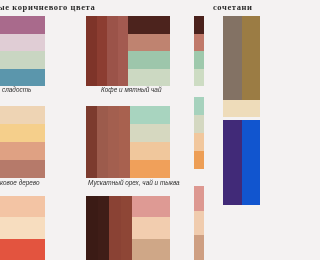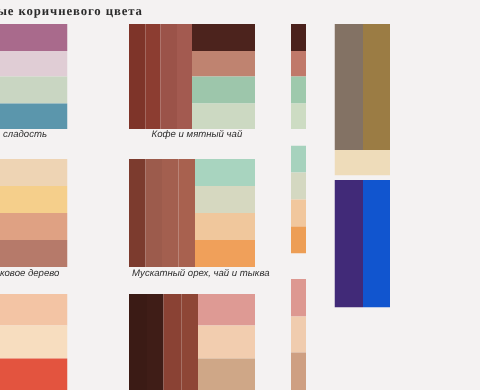--- a/index.html
+++ b/index.html
@@ -33,20 +33,21 @@
   .split .right{display:flex;flex-direction:column;height:100%;}
   .split .left .sw,.split .right .sw{flex:1 1 0;}
 </style>
 </head>
 <body>
 
 <div id="page">
 
   <div class="hdr" id="hdr-left">ые коричневого цвета</div>
 
+  <div class="hdr" id="hdr-right">сочетани</div>
 
   <div class="pal h" id="pal1" style="left:0px;top:16px;width:45px;height:70px;">
     <div class="sw" style="background:#a96a8c"></div>
     <div class="sw" style="background:#e0cdd5"></div>
     <div class="sw" style="background:#c9d6c2"></div>
     <div class="sw" style="background:#5b96ac"></div>
   </div>
   <div class="cap" style="left:2px;top:86px;">сладость</div>
 
   <div class="split" id="pal2" style="left:86px;top:16px;width:84px;height:70px;">

